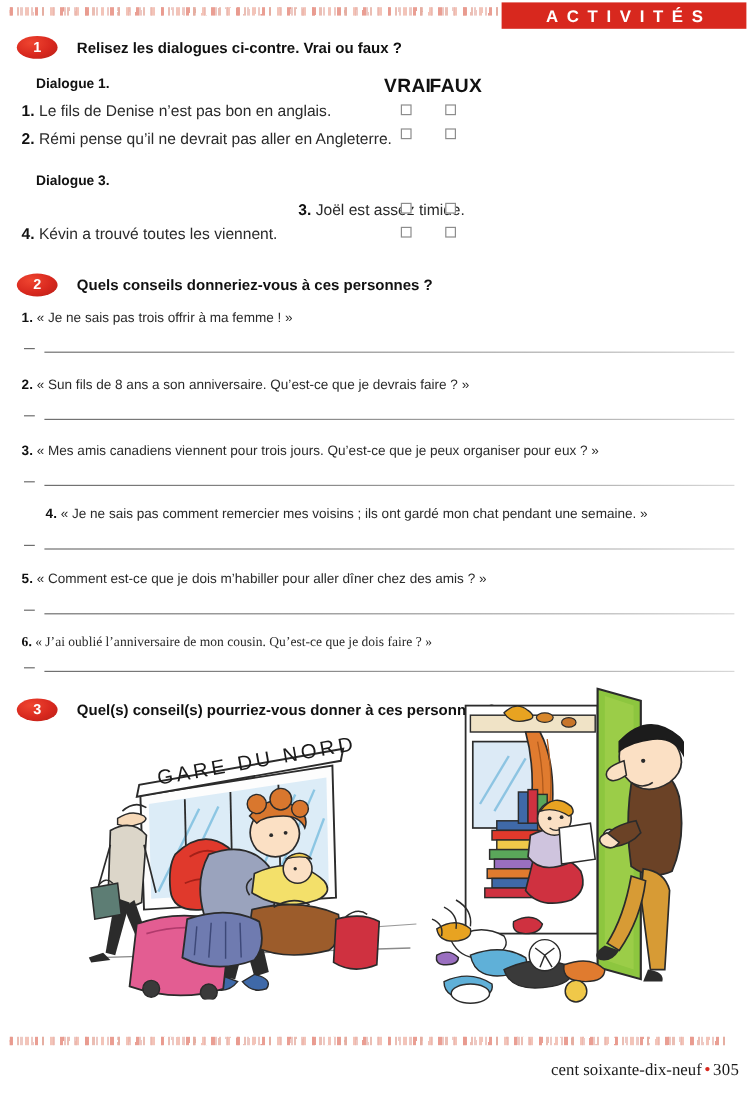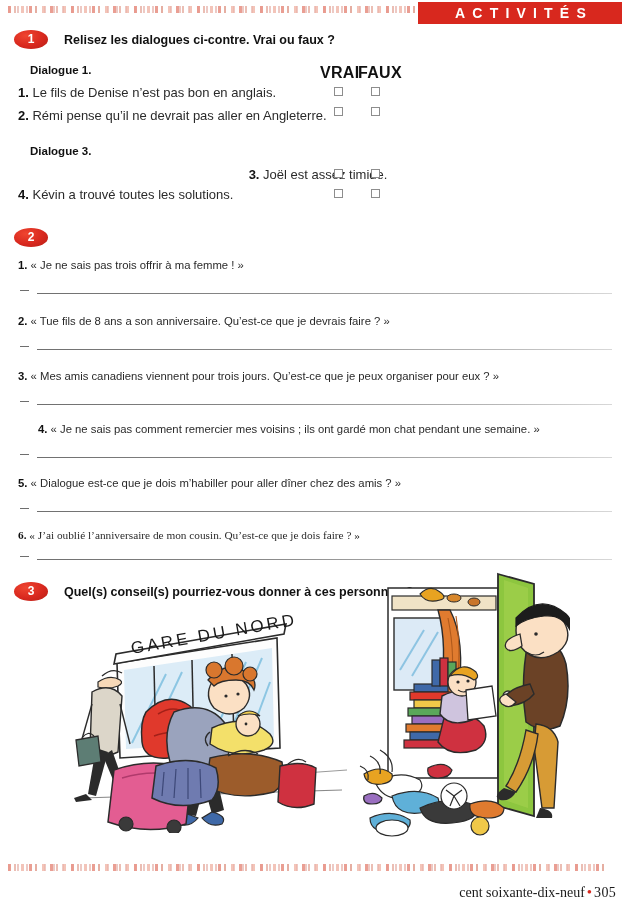--- a/index.html
+++ b/index.html
@@ -209,41 +209,42 @@
 
 <div class="tf-row" style="top:167px;text-align:center;">
   <span class="num">3.</span>
   <span>Joël est assez timide.</span>
 </div>
 <div class="cbox" style="top:169px; left:334px;"></div>
 <div class="cbox" style="top:169px; left:371px;"></div>
 
 <div class="tf-row" style="top:187px;">
   <span class="num">4.</span>
-  <span>Kévin a trouvé toutes les solutions.</span>
+  <span>Kévin a trouvé toutes les viennent.</span>
 </div>
 <div class="cbox" style="top:189px; left:334px;"></div>
 <div class="cbox" style="top:189px; left:371px;"></div>
 
 <div class="ex-header" style="top:228px;">
   <div class="ex-badge">2</div>
+  <div class="ex-title">Quels conseils donneriez-vous à ces personnes ?</div>
 </div>
 
 <div class="q-item" style="top:259px;">
   <span class="num">1.</span>
   <span>« Je ne sais pas trois offrir à ma femme ! »</span>
 </div>
 <div class="answer-line" style="top:286px;">
   <div class="dash"></div>
   <div class="rule"></div>
 </div>
 
 <div class="q-item" style="top:315px;">
   <span class="num">2.</span>
-  <span>« Tue fils de 8 ans a son anniversaire. Qu’est-ce que je devrais faire ? »</span>
+  <span>« Sun fils de 8 ans a son anniversaire. Qu’est-ce que je devrais faire ? »</span>
 </div>
 <div class="answer-line" style="top:342px;">
   <div class="dash"></div>
   <div class="rule"></div>
 </div>
 
 <div class="q-item" style="top:370px;">
   <span class="num">3.</span>
   <span>« Mes amis canadiens viennent pour trois jours. Qu’est-ce que je peux organiser pour eux ? »</span>
 </div>
@@ -256,21 +257,21 @@
   <span class="num">4.</span>
   <span>« Je ne sais pas comment remercier mes voisins ; ils ont gardé mon chat pendant une semaine. »</span>
 </div>
 <div class="answer-line" style="top:450px;">
   <div class="dash"></div>
   <div class="rule"></div>
 </div>
 
 <div class="q-item" style="top:477px;">
   <span class="num">5.</span>
-  <span>« Dialogue est-ce que je dois m’habiller pour aller dîner chez des amis ? »</span>
+  <span>« Comment est-ce que je dois m’habiller pour aller dîner chez des amis ? »</span>
 </div>
 <div class="answer-line" style="top:504px;">
   <div class="dash"></div>
   <div class="rule"></div>
 </div>
 
 <div class="q-item" style="top:529px;font-family:Liberation Serif, serif;">
   <span class="num">6.</span>
   <span>« J’ai oublié l’anniversaire de mon cousin. Qu’est-ce que je dois faire ? »</span>
 </div>

